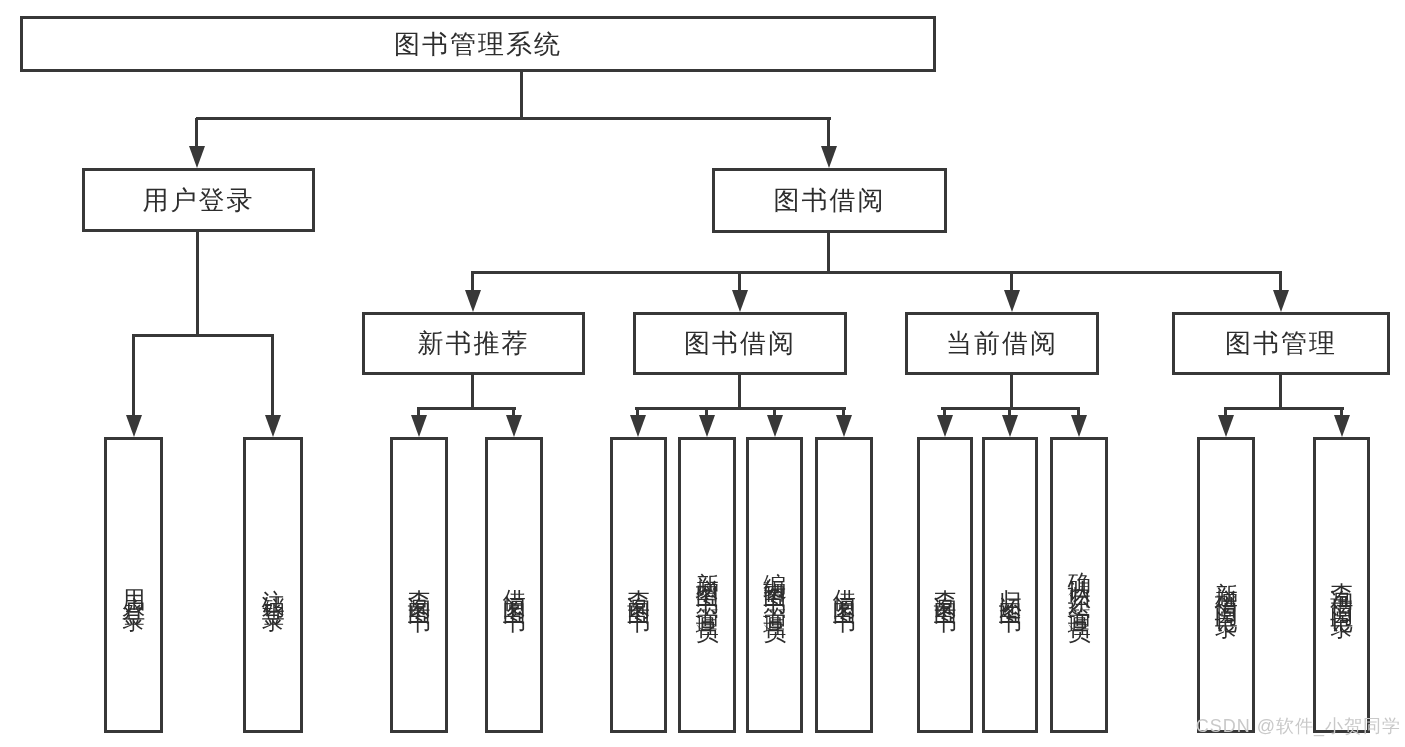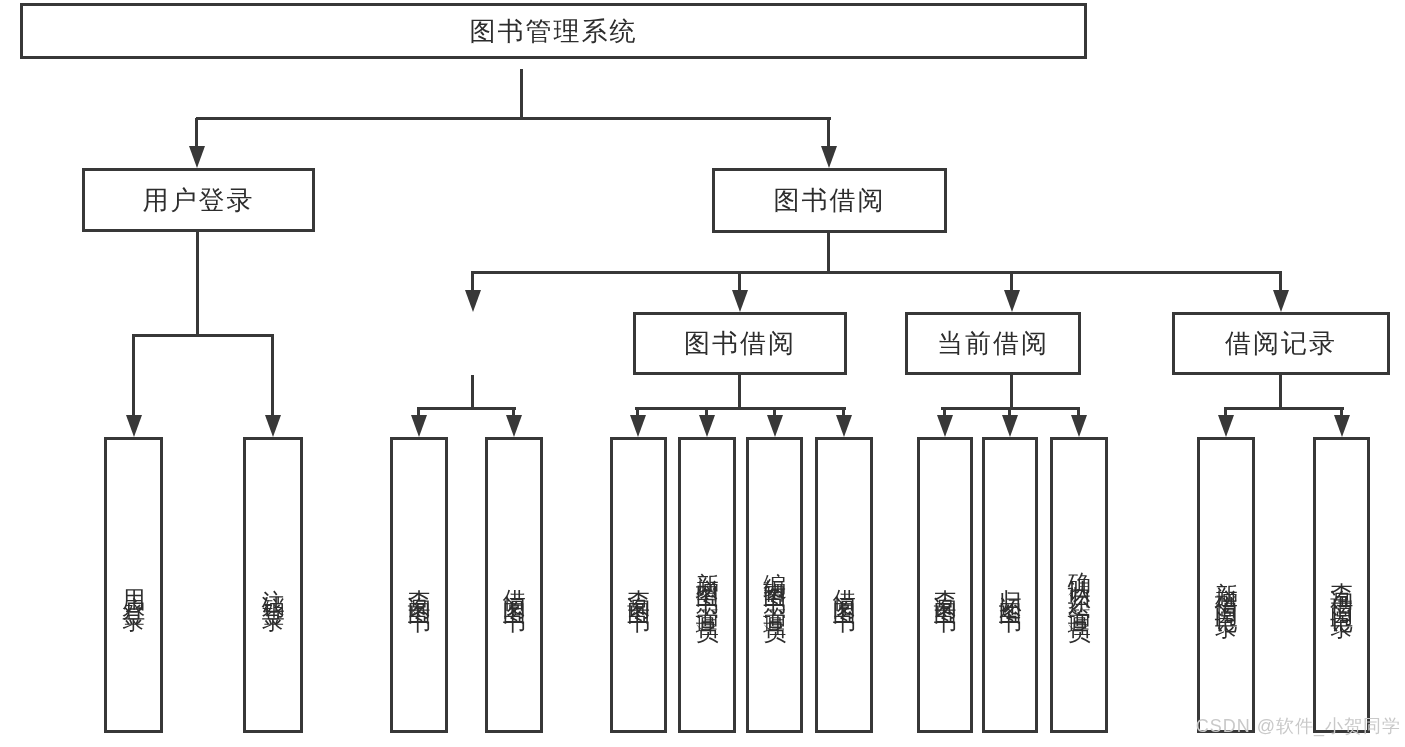--- a/index.html
+++ b/index.html
@@ -56,21 +56,21 @@
     color: #c9c9c9;
     z-index: 10;
     white-space: nowrap;
   }
 </style>
 </head>
 <body>
 
 <div class="canvas">
 
-  <div class="box hbox" style="left:20px; top:3px; width:1067px; height:56px;text-align:center;">图书管理系统</div>
+  <div class="box hbox" style="left:20px; top:16px; width:916px; height:56px;text-align:center;">图书管理系统</div>
 
   <div class="vline" style="left:520px; top:69px; height:49px;"></div>
   <div class="hline" style="left:196px; top:117px; width:635px;"></div>
   <div class="vline" style="left:195px; top:118px; height:30px;"></div>
   <div class="vline" style="left:827px; top:118px; height:30px;"></div>
   <div class="arrow" style="left:189px; top:146px;"></div>
   <div class="arrow" style="left:821px; top:146px;"></div>
 
   <div class="box hbox" style="left:82px;  top:168px; width:233px; height:64px;">用户登录</div>
   <div class="box hbox" style="left:712px; top:168px; width:235px; height:65px;">图书借阅</div>
@@ -86,23 +86,24 @@
   <div class="hline" style="left:471px;  top:271px; width:811px;"></div>
   <div class="vline" style="left:471px;  top:272px; height:20px;"></div>
   <div class="vline" style="left:738px;  top:272px; height:20px;"></div>
   <div class="vline" style="left:1010px; top:272px; height:20px;"></div>
   <div class="vline" style="left:1279px; top:272px; height:20px;"></div>
   <div class="arrow" style="left:465px;  top:290px;"></div>
   <div class="arrow" style="left:732px;  top:290px;"></div>
   <div class="arrow" style="left:1004px; top:290px;"></div>
   <div class="arrow" style="left:1273px; top:290px;"></div>
 
+  <div class="box hbox" style="left:362px;  top:312px; width:223px; height:63px;">新书推荐</div>
   <div class="box hbox" style="left:633px;  top:312px; width:214px; height:63px;">图书借阅</div>
-  <div class="box hbox" style="left:905px;  top:312px; width:176px; height:63px;">当前借阅</div>
-  <div class="box hbox" style="left:1172px; top:312px; width:218px; height:63px;">借阅记录</div>
+  <div class="box hbox" style="left:905px;  top:312px; width:194px; height:63px;">当前借阅</div>
+  <div class="box hbox" style="left:1172px; top:312px; width:218px; height:63px;">图书管理</div>
 
   <div class="vline" style="left:471px; top:375px; height:33px;"></div>
   <div class="hline" style="left:417px; top:407px; width:99px;"></div>
   <div class="vline" style="left:417px; top:408px; height:9px;"></div>
   <div class="vline" style="left:512px; top:408px; height:9px;"></div>
   <div class="arrow" style="left:411px; top:415px;"></div>
   <div class="arrow" style="left:506px; top:415px;"></div>
 
   <div class="vline" style="left:738px; top:375px; height:33px;"></div>
   <div class="hline" style="left:635px; top:407px; width:211px;"></div>

